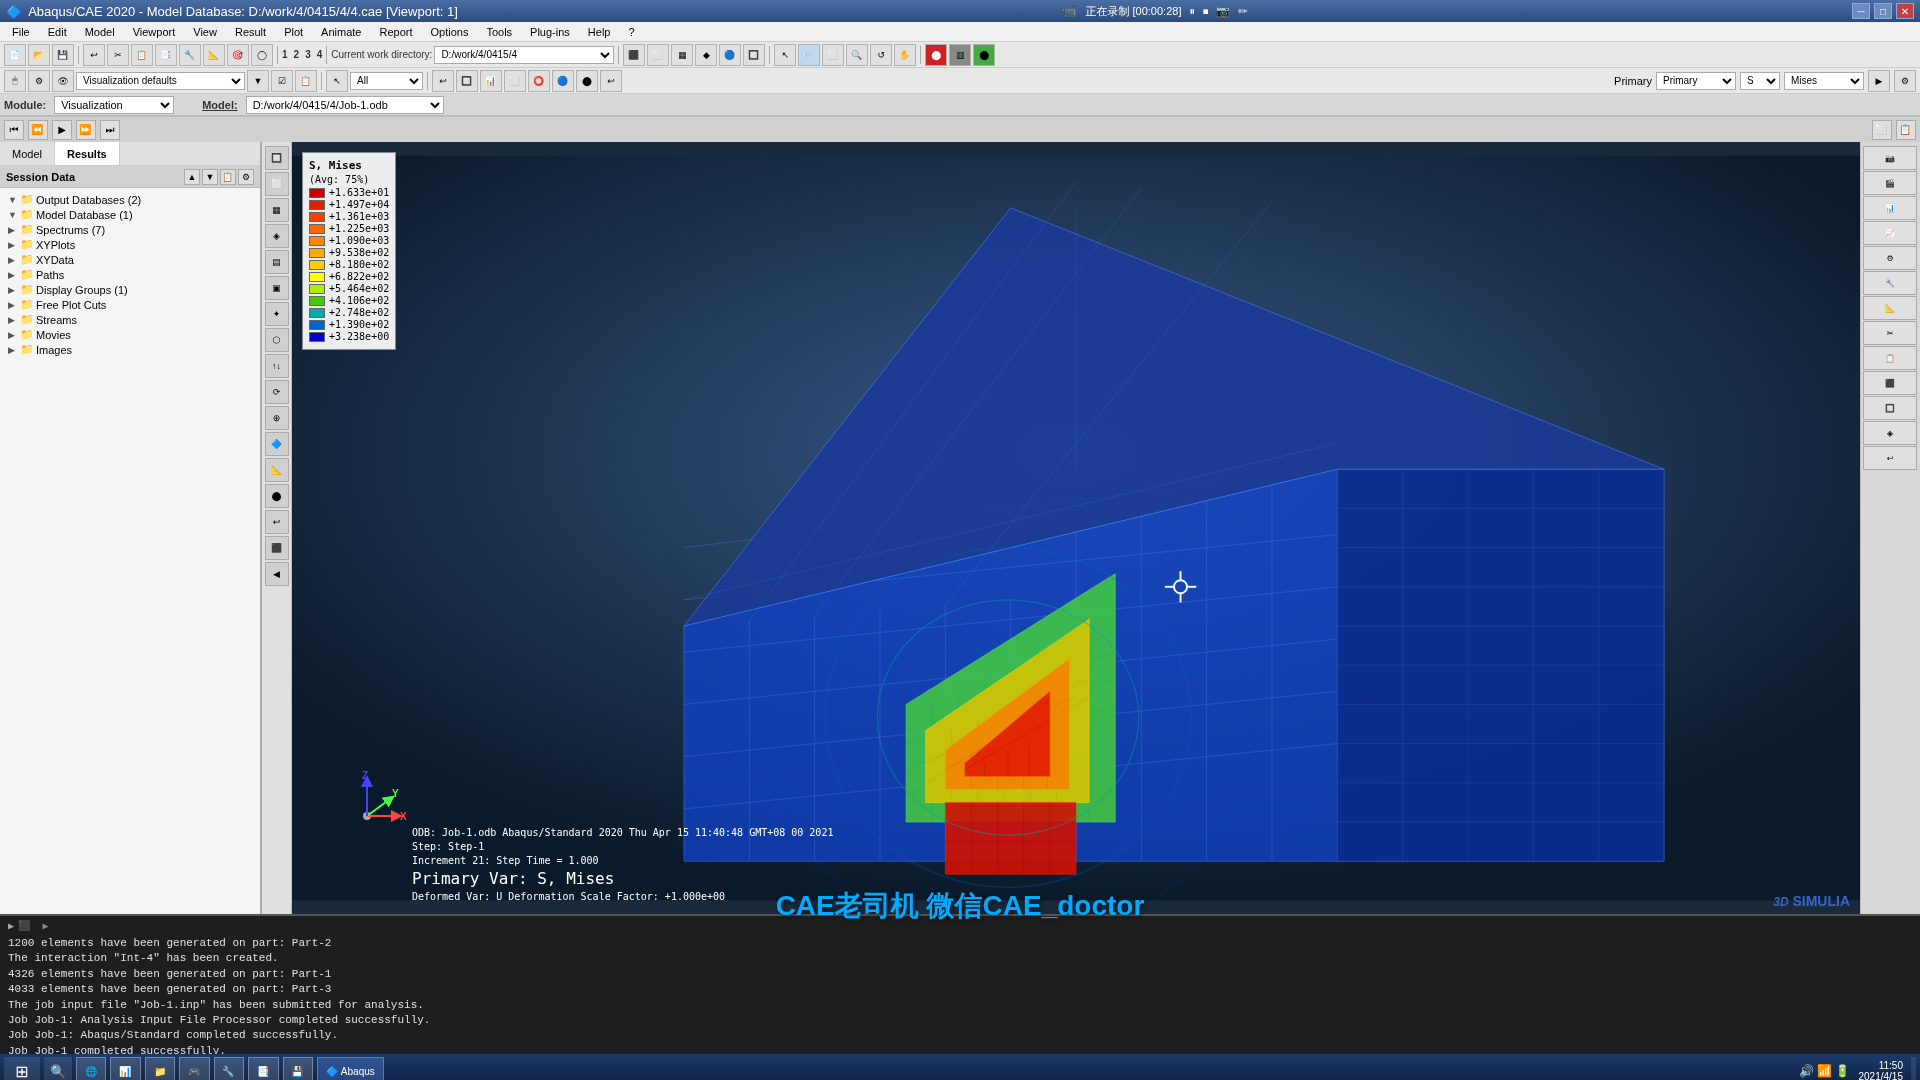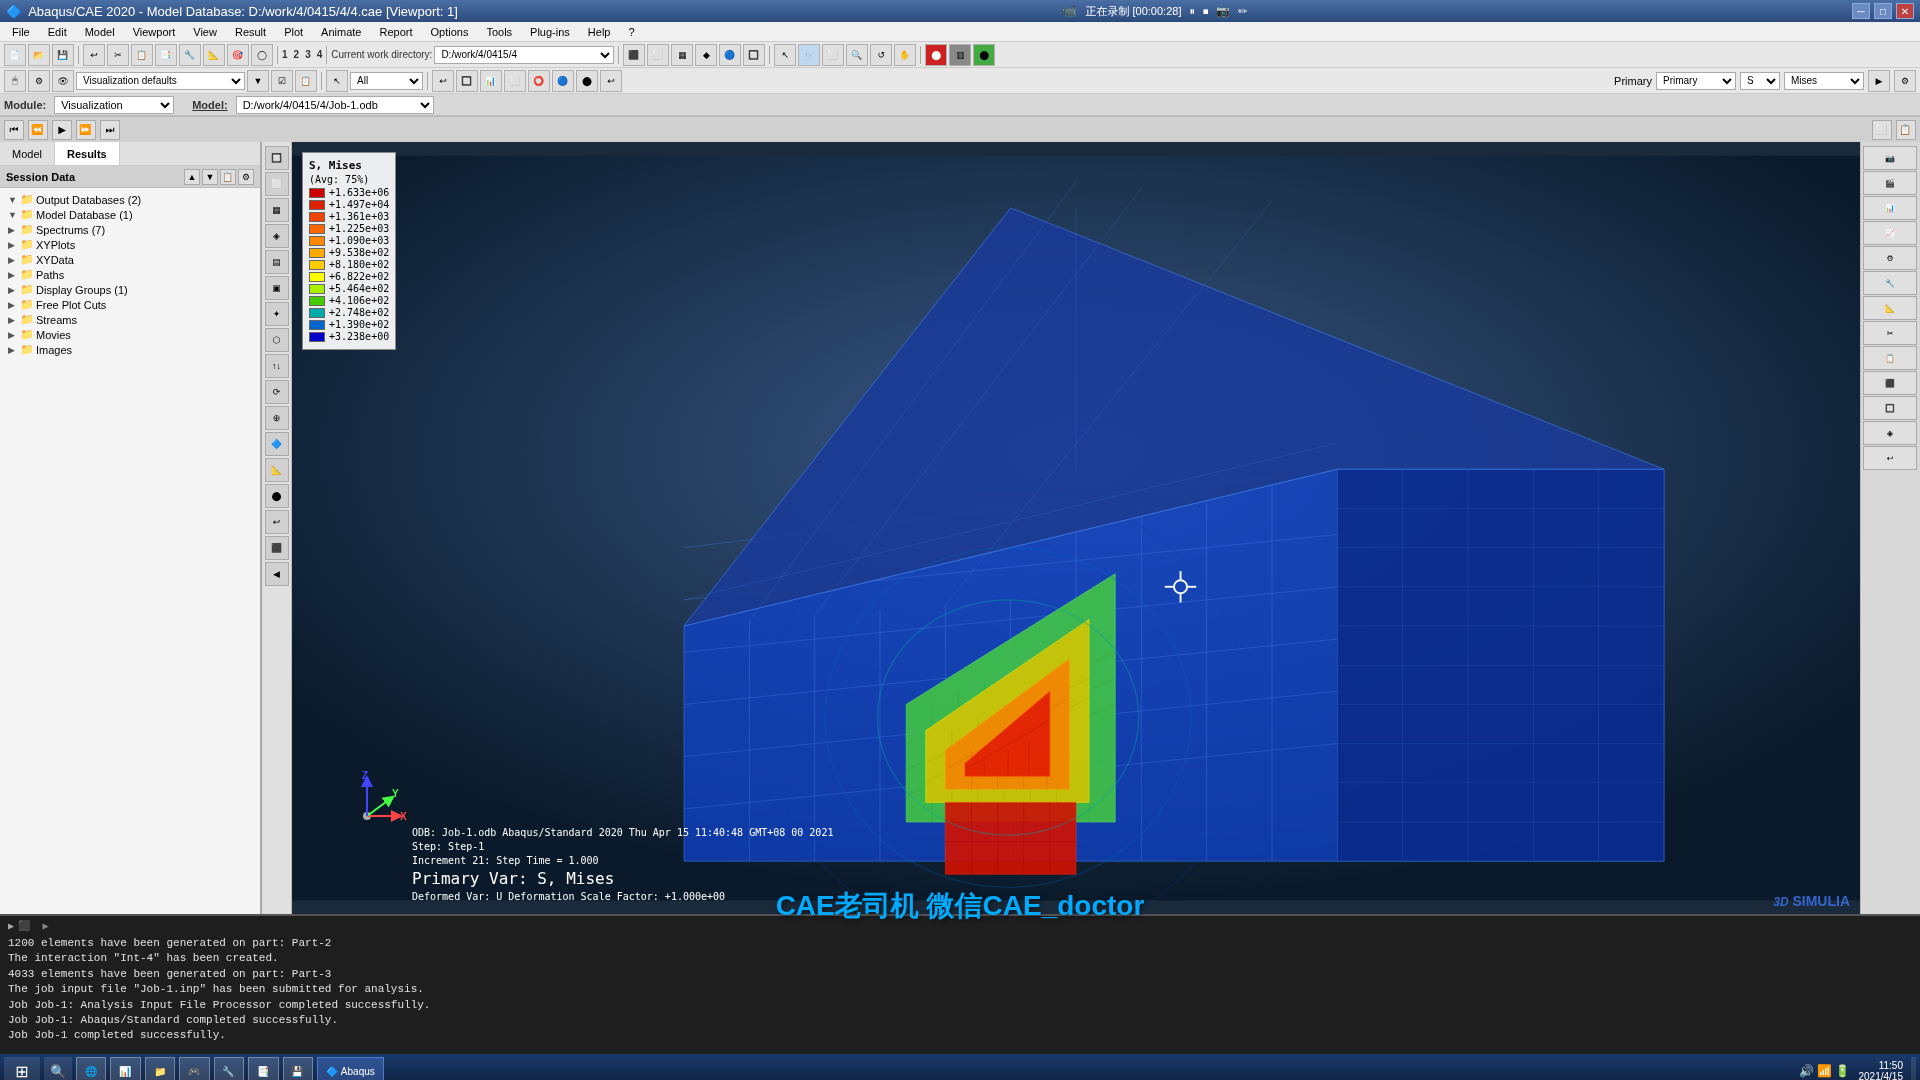--- a/index.html
+++ b/index.html
@@ -455,21 +455,21 @@
     <button class="tb-btn">▶</button>
     <button class="tb-btn">⚙</button>
   </div>
 </div>
 
 <div id="modulebar">
   <span class="mod-label">Module:</span>
   <select class="mod-select" style="width:120px;">
     <option>Visualization</option>
   </select>
-  <span class="mod-label" style="margin-left:10px;text-decoration:underline;">Model:</span>
+  <span class="mod-label" style="margin-left:20px;text-decoration:underline;">Model:</span>
   <select class="mod-select" style="width:198px;">
     <option>D:/work/4/0415/4/Job-1.odb</option>
   </select>
 </div>
 
 <div id="playback-bar">
   <button class="play-btn">⏮</button>
   <button class="play-btn">⏪</button>
   <button class="play-btn">▶</button>
   <button class="play-btn">⏩</button>
@@ -712,21 +712,21 @@
         <line x1="380" y1="285" x2="380" y2="278" stroke="white" stroke-width="1.5"></line>
         <line x1="380" y1="295" x2="380" y2="302" stroke="white" stroke-width="1.5"></line>
       </g>
     </svg>
 
     <div id="legend">
       <div class="legend-title">S, Mises</div>
       <div class="legend-title" style="font-weight:normal;font-size:10px;">(Avg: 75%)</div>
       <div class="legend-row">
         <div class="legend-color" style="background:#cc0000;"></div>
-        <span>+1.633e+06</span>
+        <span>+1.633e+01</span>
       </div>
       <div class="legend-row">
         <div class="legend-color" style="background:#dd2200;"></div>
         <span>+1.497e+04</span>
       </div>
       <div class="legend-row">
         <div class="legend-color" style="background:#ee4400;"></div>
         <span>+1.361e+03</span>
       </div>
       <div class="legend-row">
@@ -832,20 +832,21 @@
 <div id="watermark">CAE老司机  微信CAE_doctor</div>
 
 <div id="console">
   <div style="display:flex;align-items:center;gap:4px;margin-bottom:4px;">
     <span style="color:#aaa;font-size:10px;">▶</span>
     <span style="color:#888;font-size:10px;">⬛</span>
     <span style="color:#888;font-size:10px;margin-left:8px;">▶</span>
   </div>
   <div class="console-line">1200 elements have been generated on part: Part-2</div>
   <div class="console-line">The interaction "Int-4" has been created.</div>
+  <div class="console-line">4326 elements have been generated on part: Part-1</div>
   <div class="console-line">4033 elements have been generated on part: Part-3</div>
   <div class="console-line">The job input file "Job-1.inp" has been submitted for analysis.</div>
   <div class="console-line">Job Job-1: Analysis Input File Processor completed successfully.</div>
   <div class="console-line">Job Job-1: Abaqus/Standard completed successfully.</div>
   <div class="console-line">Job Job-1 completed successfully.</div>
 
 </div>
 
 <div id="taskbar">
   <div class="taskbar-left">

